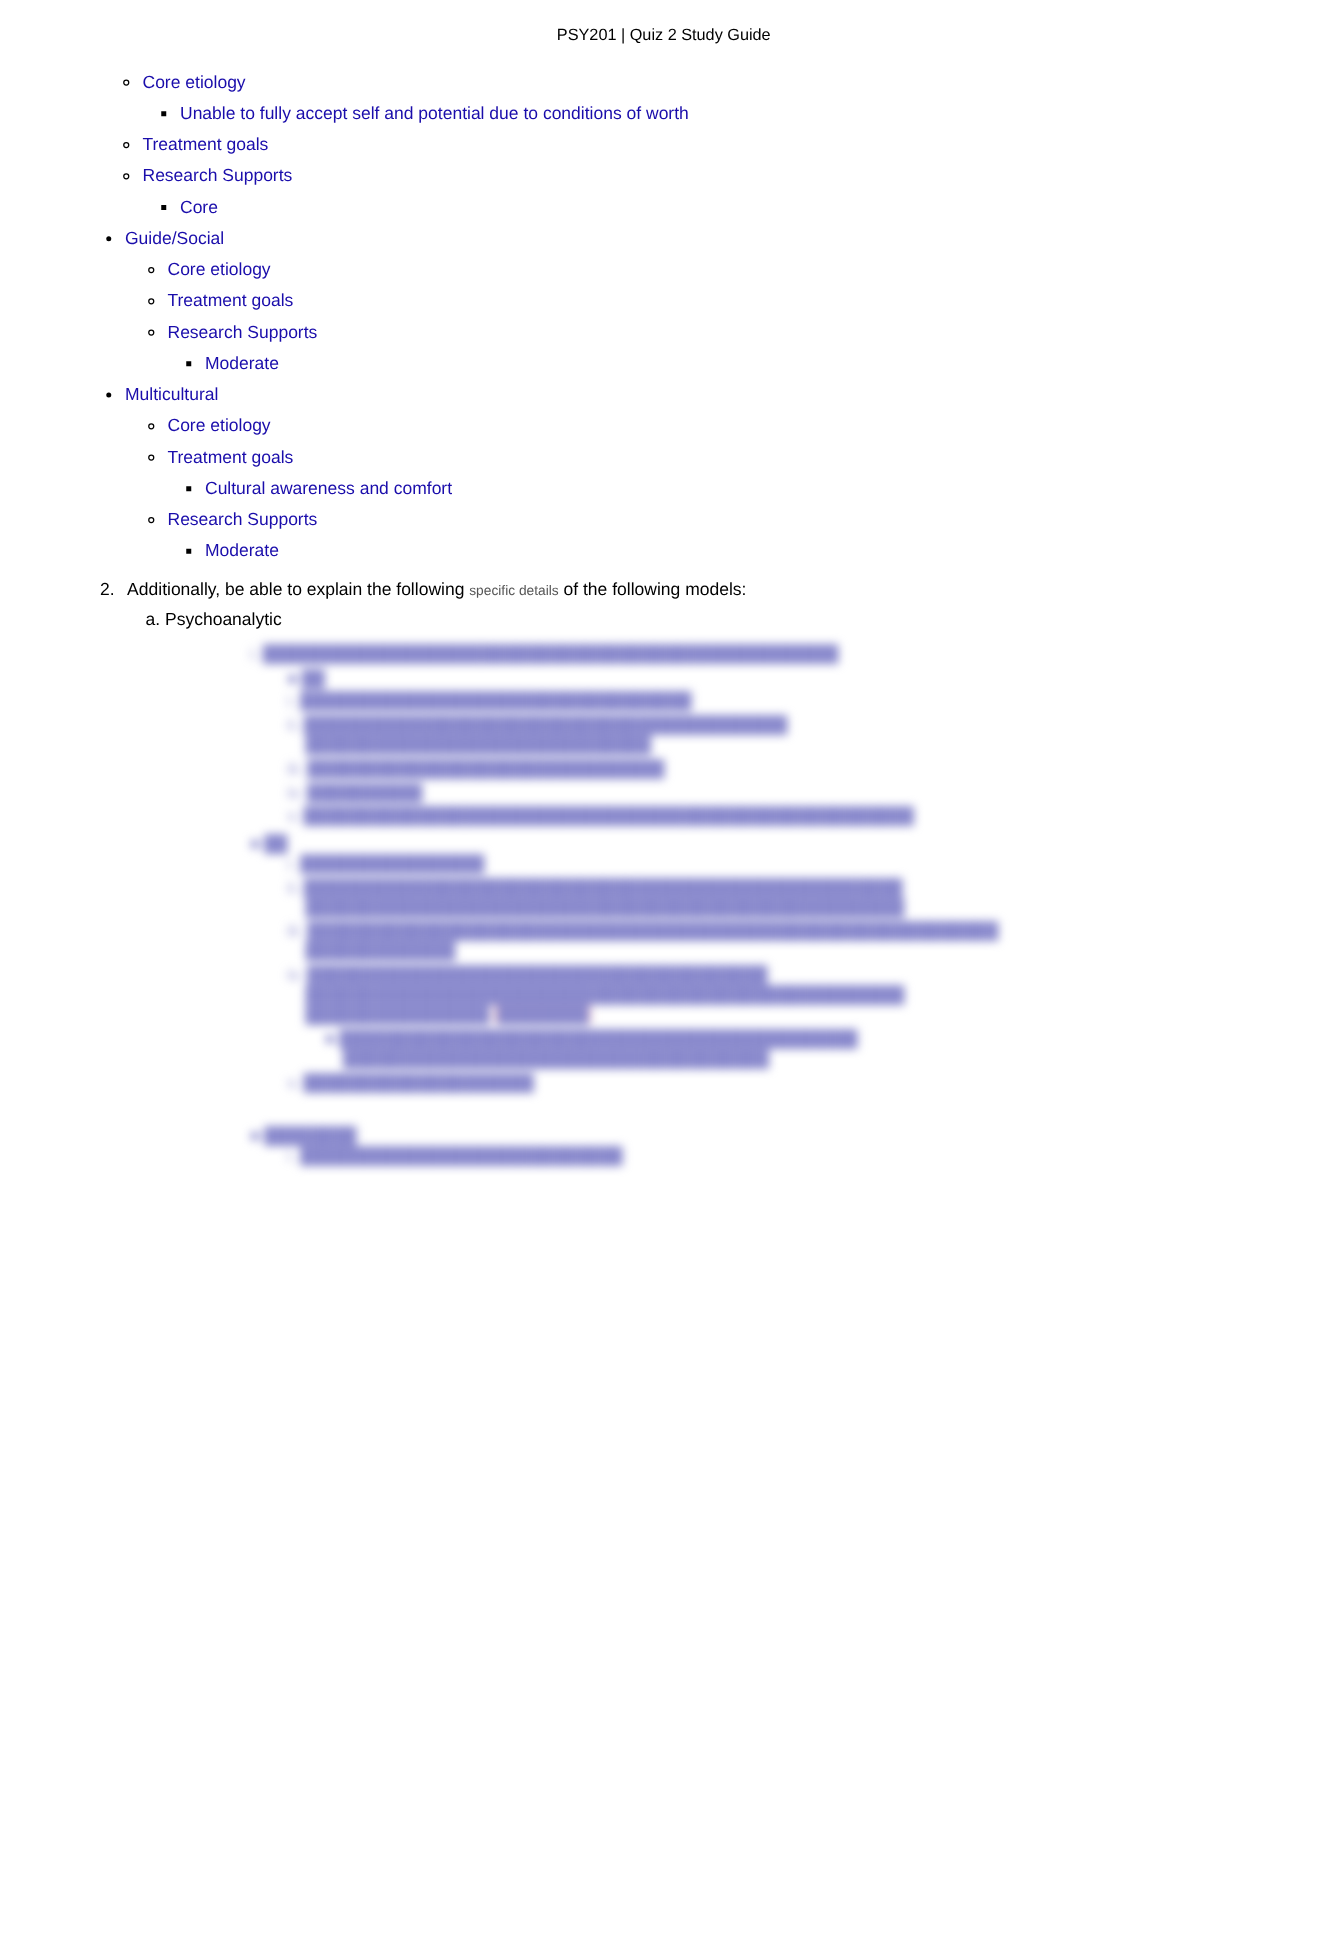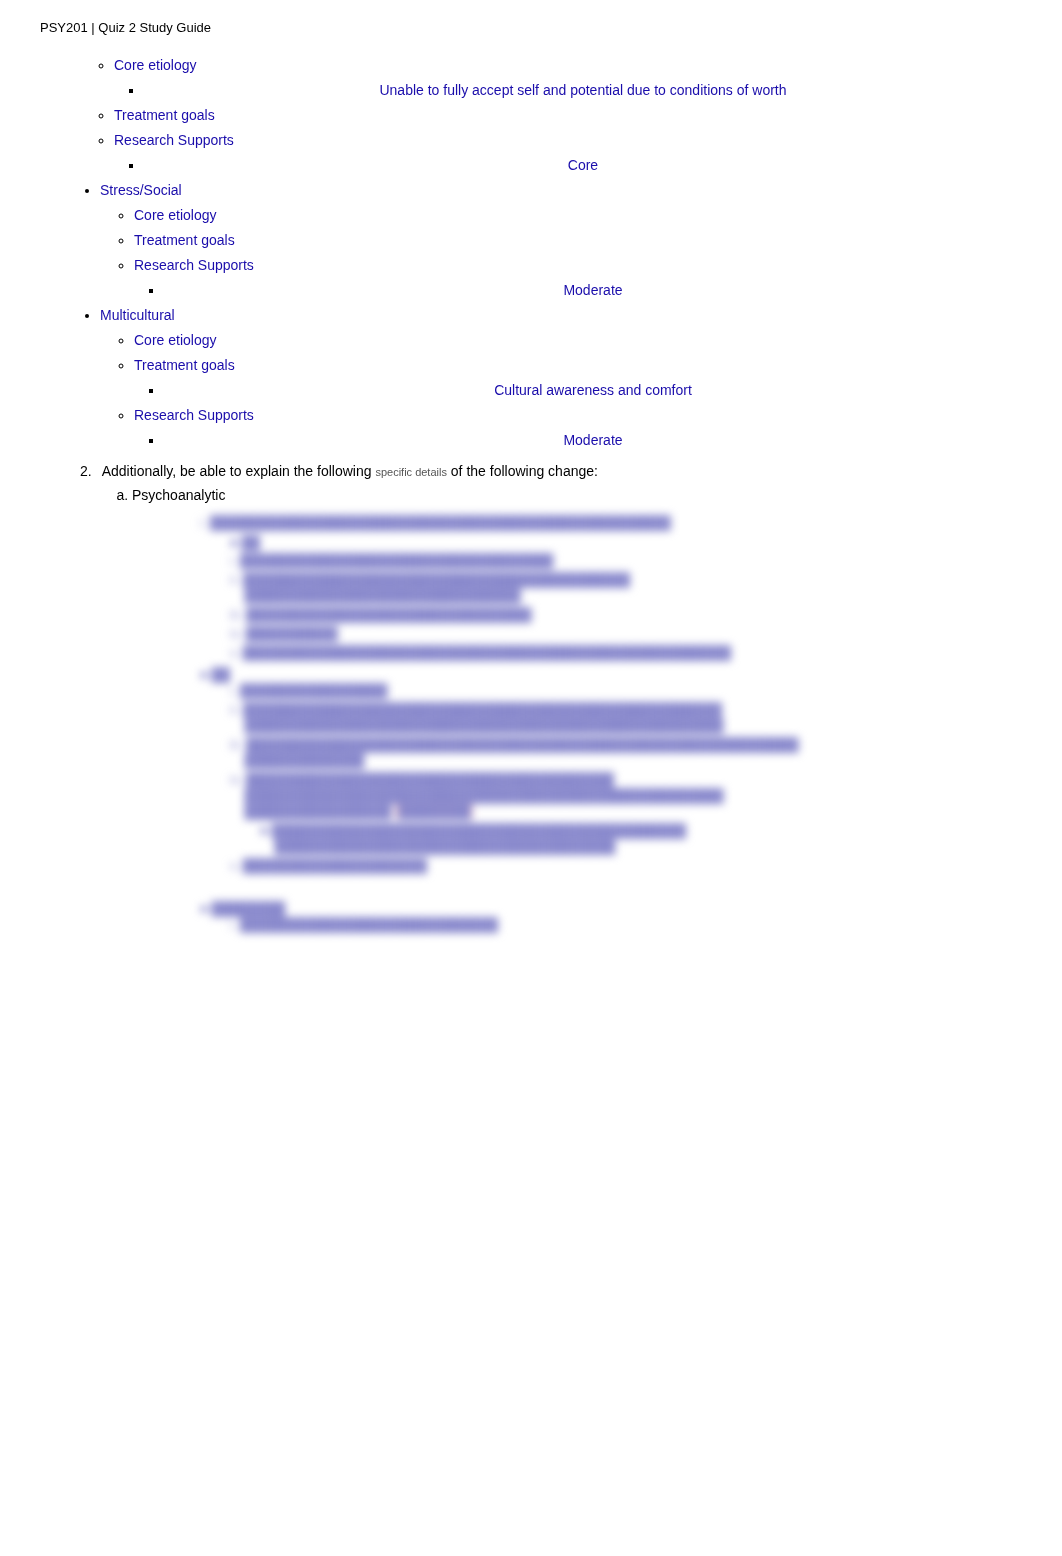--- a/index.html
+++ b/index.html
@@ -9,36 +9,36 @@
       background: #fff;
       color: #000;
       padding: 20px 40px;
       width: 1062px;
       min-height: 1556px;
     }
     .page-title {
       font-size: 13px;
       color: #000;
       margin-bottom: 20px;
+      text-align: center;
     }
     .content {
       margin-left: 40px;
     }
     ul.level1 {
       list-style: disc;
       margin-left: 20px;
     }
     ul.level2 {
       list-style: circle;
       margin-left: 34px;
     }
     ul.level3 {
       list-style: square;
       margin-left: 30px;
-      text-align: center;
     }
     li {
       margin: 4px 0;
       line-height: 1.5;
     }
     .blue-text {
       color: #1a0dab;
     }
     .alpha-list {
       list-style: lower-alpha;
@@ -85,21 +85,21 @@
       <ul class="level3">
         <li>
           <span class="blue-text">Core</span>
         </li>
       </ul>
     </li>
   </ul>
 
   <ul class="level1">
     <li>
-      <span class="blue-text">Stress/Social</span>
+      <span class="blue-text">Guide/Social</span>
       <ul class="level2">
 
         <li>
           <span class="blue-text">Core etiology</span>
         </li>
 
         <li>
           <span class="blue-text">Treatment goals</span>
         </li>
 
@@ -140,21 +140,21 @@
           </ul>
         </li>
       </ul>
     </li>
   </ul>
 
   <div style="margin-top: 12px; margin-left: 0px;">
     <div style="display:flex; align-items:baseline; gap:4px;">
       <span style="margin-right:6px;">2.</span>
       <span>
-        <span>Additionally, be able to explain the following </span><span class="specific-details">specific details</span><span>    of the following change:</span>
+        <span>Additionally, be able to explain the following </span><span class="specific-details">specific details</span><span>    of the following models:</span>
       </span>
     </div>
     <ol class="alpha-list" style="margin-top:6px; margin-left:52px;">
       <li>
         <span>Psychoanalytic</span>
       </li>
     </ol>
   </div>
 
   <div class="blurred-section" style="margin-left: 120px; margin-top: 8px;">

